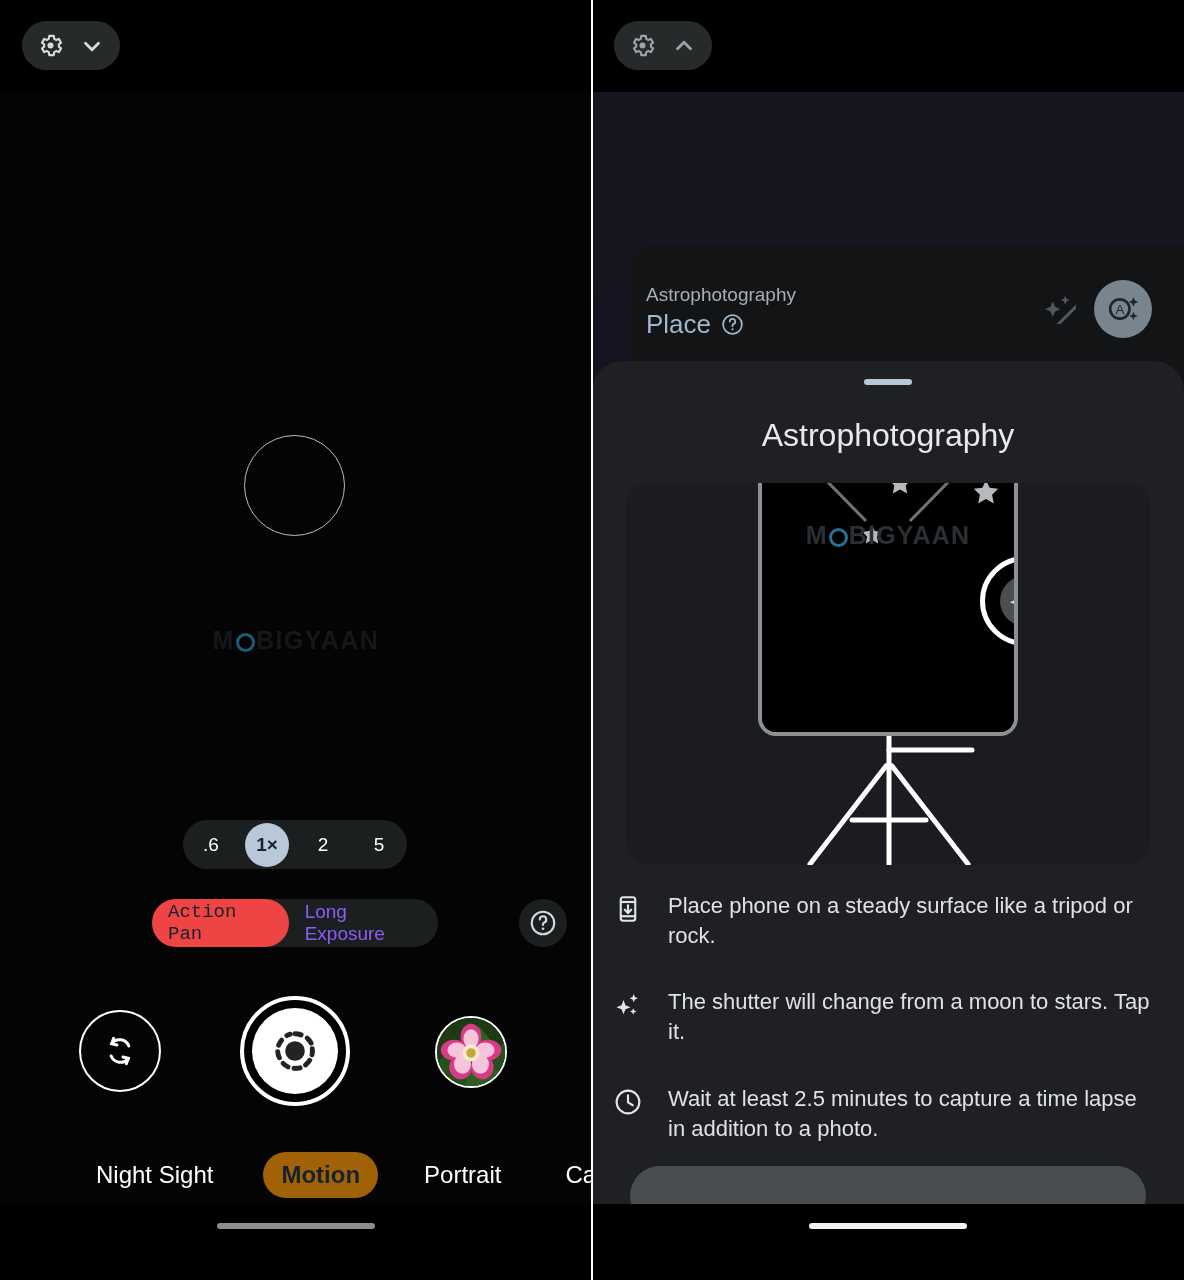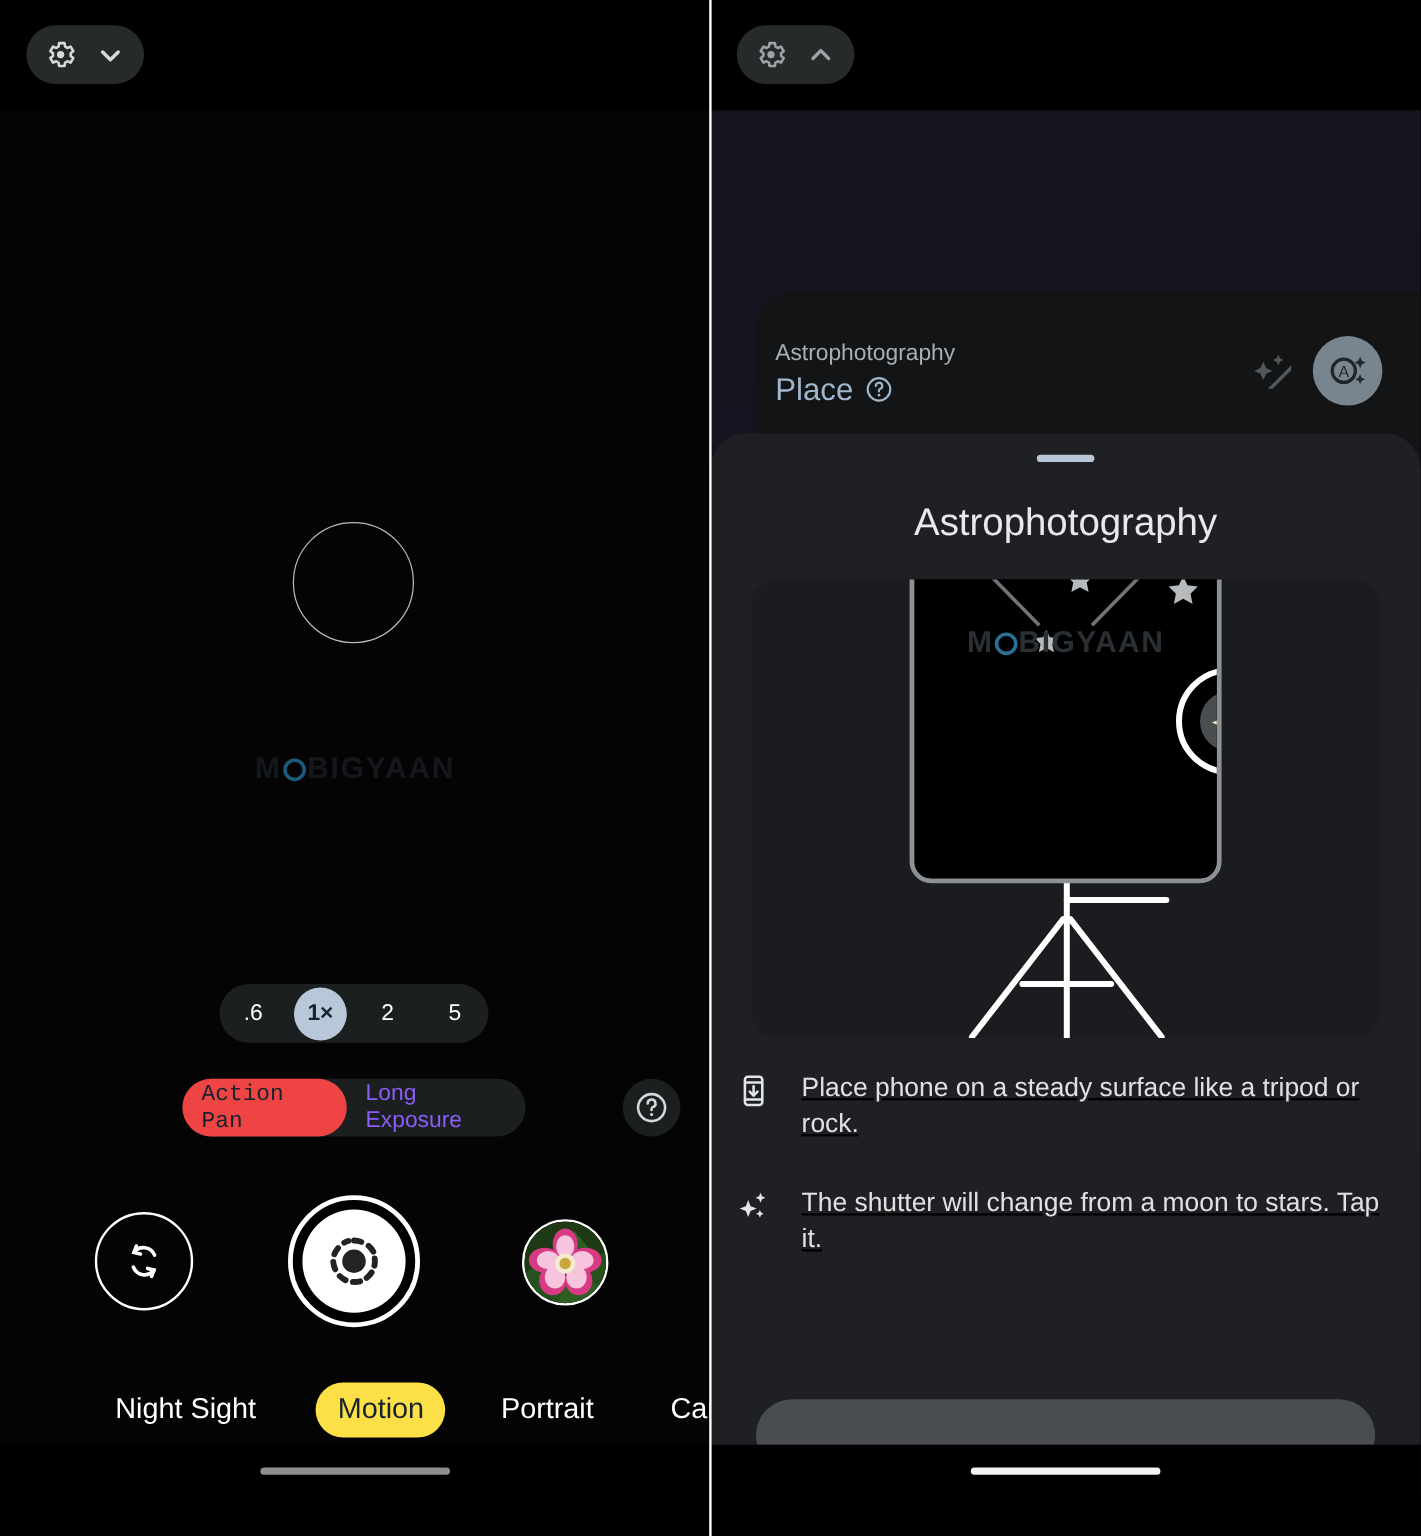--- a/index.html
+++ b/index.html
@@ -116,21 +116,21 @@
   .mode-strip {
     position: absolute; left: 0; top: 1152px; width: 592px; height: 46px;
     display: flex; align-items: center; z-index: 20;
   }
   .mode-item {
     color: #fff; font-size: 24px;
     height: 46px; border-radius: 24px;
     display: flex; align-items: center; justify-content: center;
     padding: 0 18px; white-space: nowrap;
   }
-  .mode-item.active { background: #fde047; color: #16232d; }
+  .mode-item.active { background: #a16207; color: #16232d; font-weight: bold; }
 
   .nav-bar {
     position: absolute; left: 0; bottom: 0; width: 592px; height: 44px;
     display: flex; align-items: center; justify-content: center;
     z-index: 40; background: #000;
   }
   .nav-pill { width: 158px; height: 6px; border-radius: 4px; background: #8e8e8e; }
   .nav-pill.light { background: #f2f2f2; }
 
   
@@ -202,21 +202,21 @@
     position: absolute; left: 0; right: 0; top: 96px; text-align: center;
     font-size: 25px; font-weight: bold; letter-spacing: 1.2px; color: #2a2f34;
   }
   .illus-watermark .o-ring {
     display: inline-block; width: 19px; height: 19px;
     border: 3px solid #2a6f94; border-radius: 50%;
     vertical-align: -3px; margin: 0 1px;
   }
   .tripod { position: absolute; left: 160px; top: 245px; }
 
-  .tips { margin: 26px 0 0 0; padding: 0 28px 0 18px; text-decoration: underline; }
+  .tips { margin: 26px 0 0 0; padding: 0 28px 0 18px; }
   .tip { display: flex; gap: 22px; align-items: flex-start; margin-bottom: 36px; }
   .tip-icon { width: 36px; min-width: 36px; display: flex; justify-content: center; padding-top: 3px; }
   .tip-text { color: #dfe1e3; font-size: 22px; line-height: 1.37; }
   .sheet-cta {
     position: absolute; left: 38px; bottom: -22px; width: 516px; height: 60px;
     background: #4a4d50; border-radius: 30px;
   }
 </style>
 </head>
 <body>
@@ -446,20 +446,29 @@
           <span class="tip-icon">
             <svg width="30" height="30" viewBox="0 0 24 24" fill="#e2e4e6">
               <path d="M8.4 8 L10 12.1 L14.1 13.7 L10 15.3 L8.4 19.4 L6.8 15.3 L2.7 13.7 L6.8 12.1 Z"></path>
               <path d="M16.6 3.2 L17.6 5.5 L19.9 6.5 L17.6 7.5 L16.6 9.8 L15.6 7.5 L13.3 6.5 L15.6 5.5 Z"></path>
               <path d="M16.2 14.6 L17 16.4 L18.8 17.2 L17 18 L16.2 19.8 L15.4 18 L13.6 17.2 L15.4 16.4 Z"></path>
             </svg>
           </span>
           <span class="tip-text">The shutter will change from a moon to stars. Tap it.</span>
         </div>
 
+        <div class="tip">
+          <span class="tip-icon">
+            <svg width="30" height="30" viewBox="0 0 24 24" fill="none" stroke="#e2e4e6" stroke-width="1.7">
+              <circle cx="12" cy="12" r="9.1"></circle>
+              <polyline points="12 6.6 12 12.3 15.8 14.6" stroke-linecap="round" stroke-linejoin="round"></polyline>
+            </svg>
+          </span>
+          <span class="tip-text">Wait at least 2.5 minutes to capture a time lapse in addition to a photo.</span>
+        </div>
       </div>
 
       <div class="sheet-cta"></div>
     </div>
 
     <div class="nav-bar">
       <div class="nav-pill light"></div>
     </div>
   </div>
 

